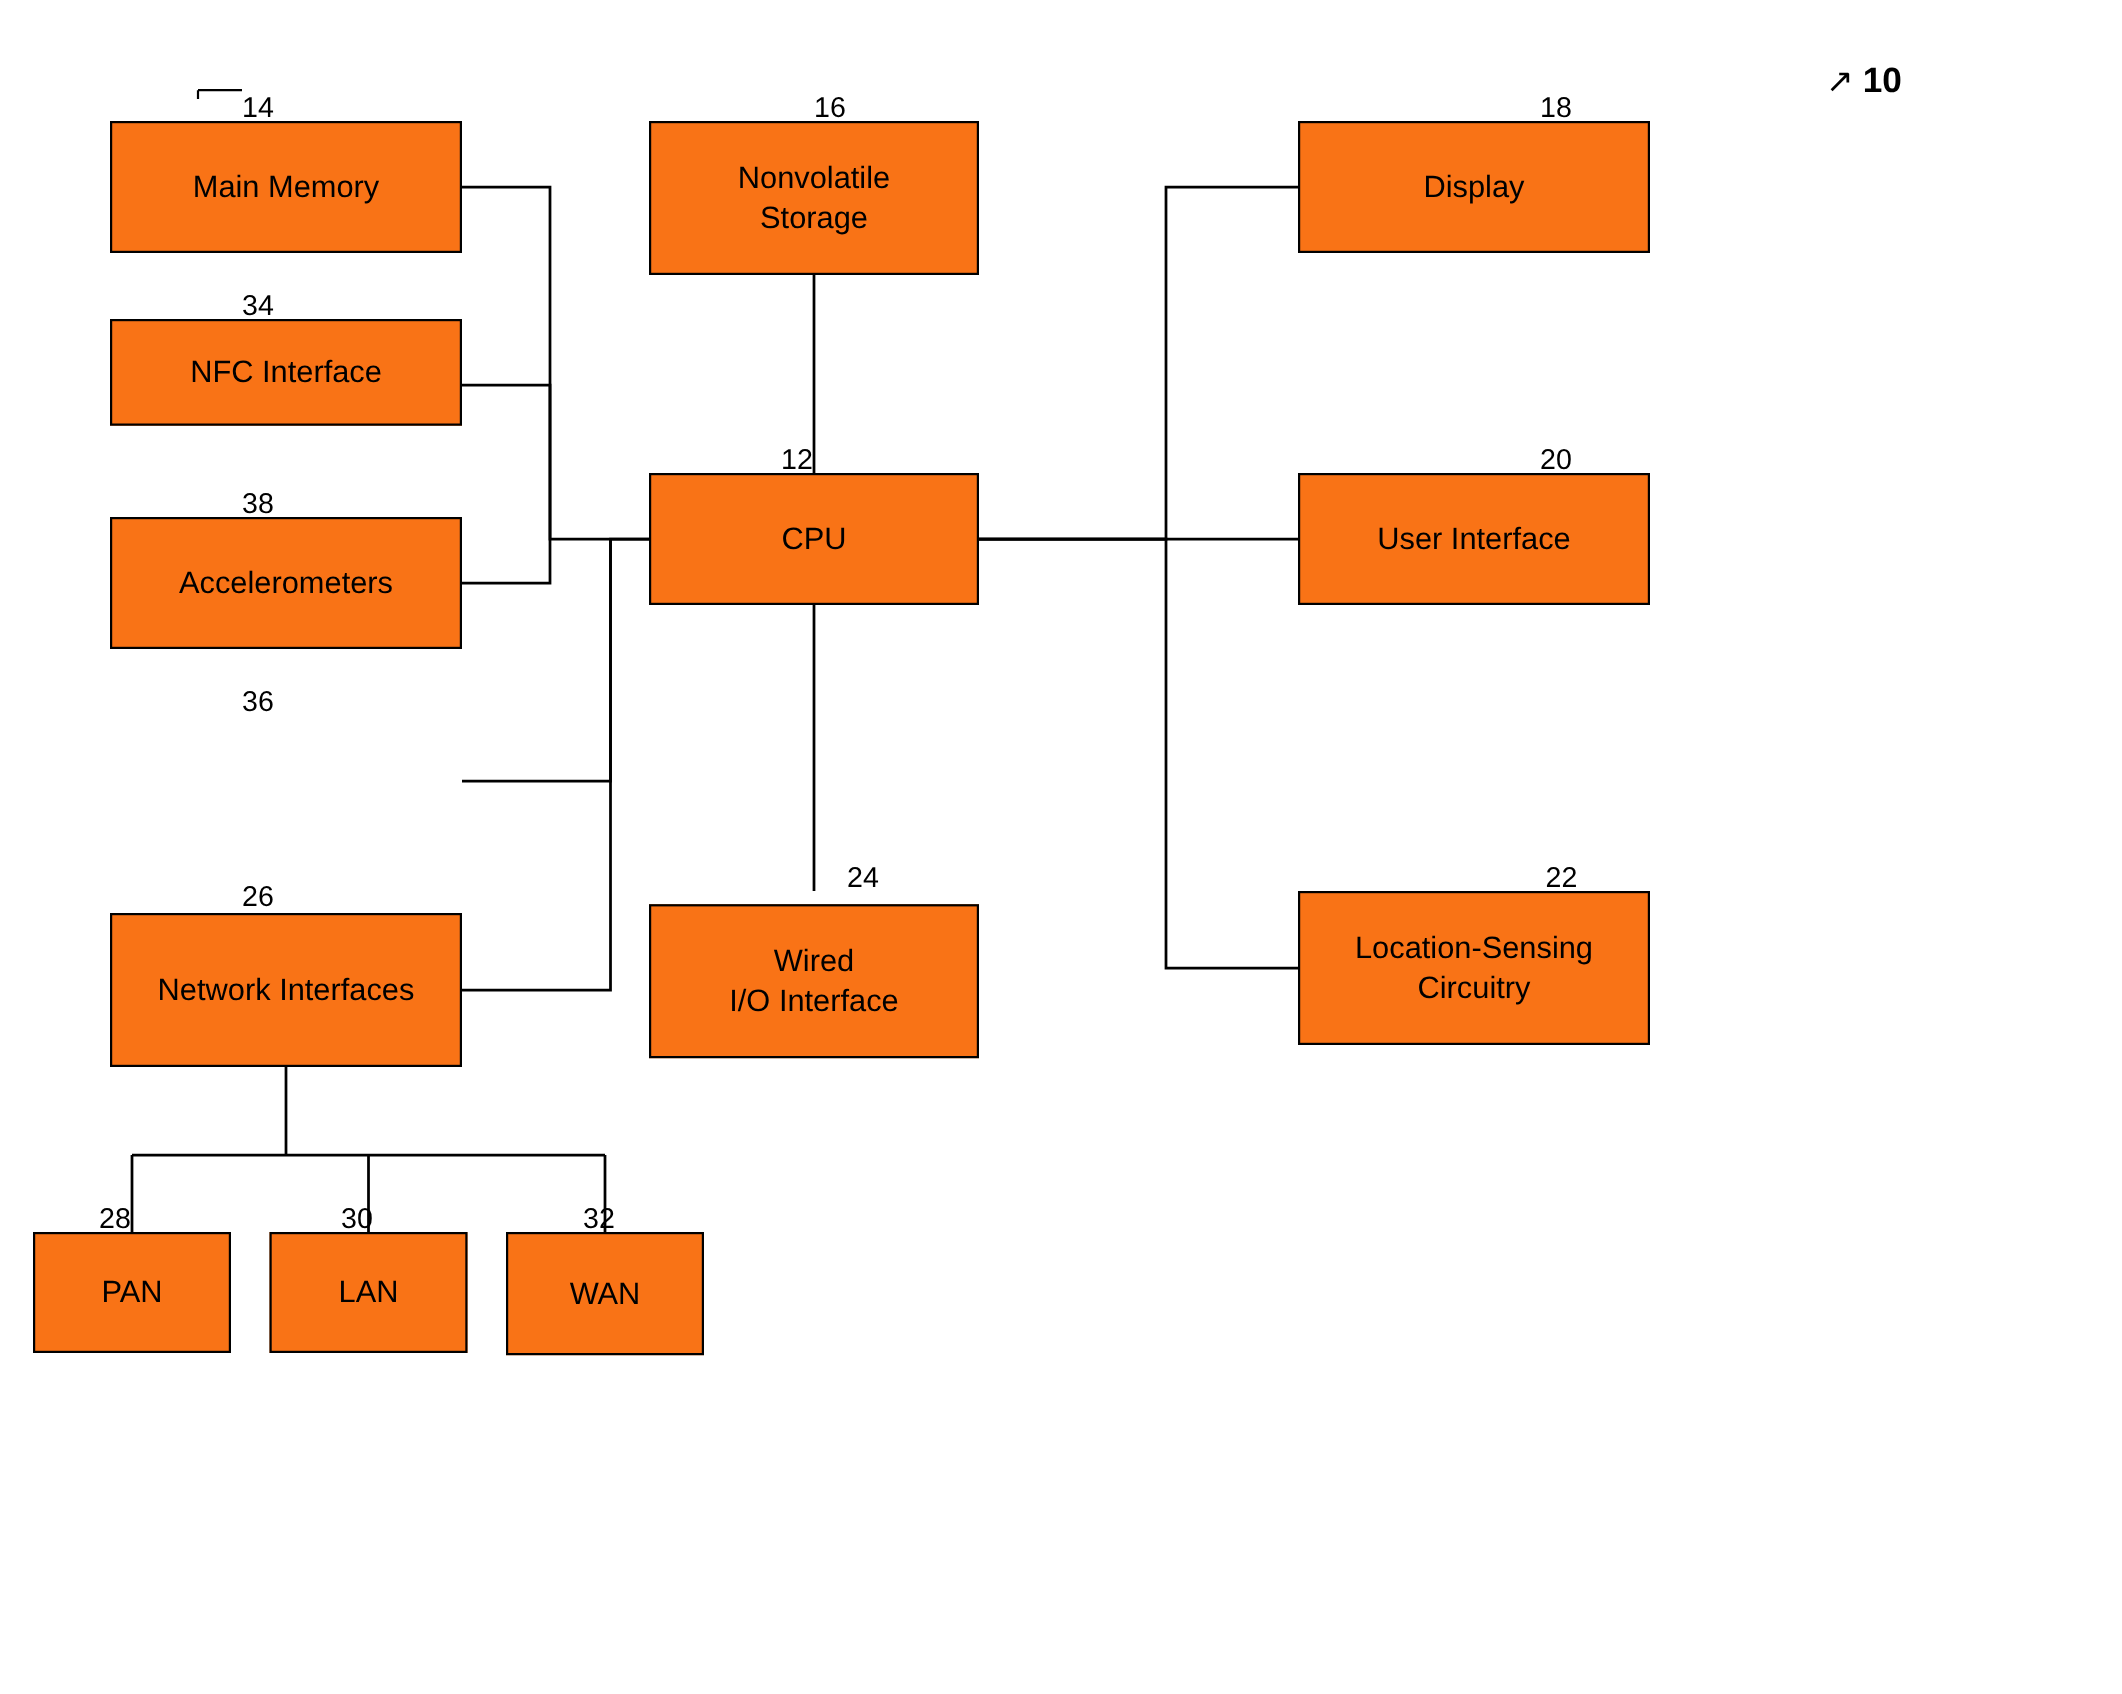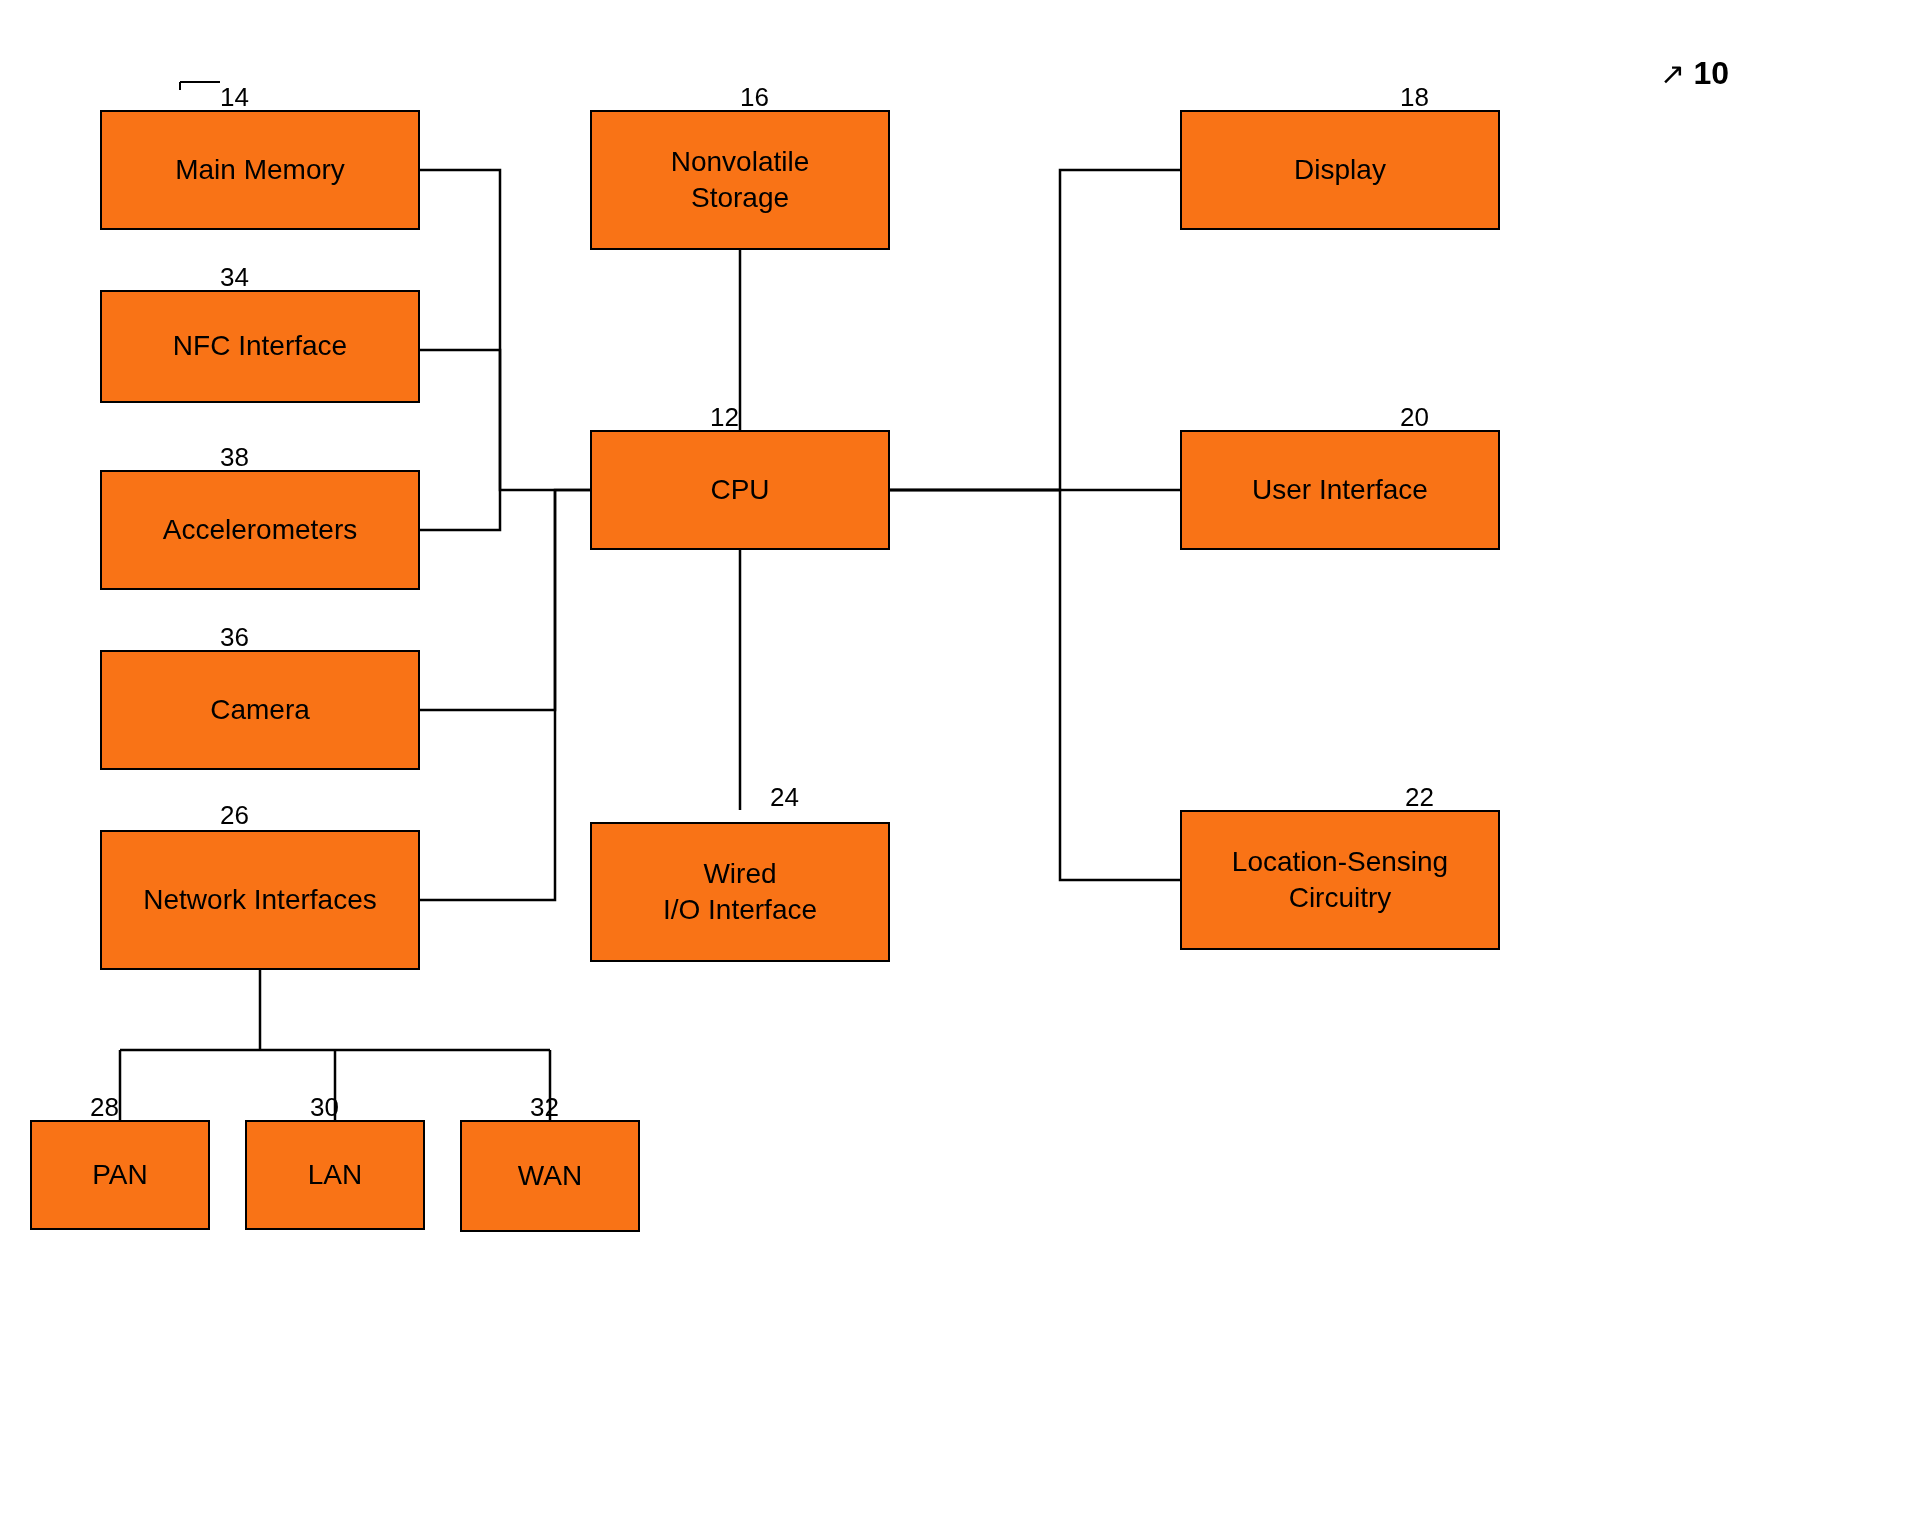--- a/index.html
+++ b/index.html
@@ -88,33 +88,30 @@
 
   <div class="box" style="left:100px; top:110px; width:320px; height:120px;">
     <span>Main Memory</span>
   </div>
   <div class="label" style="left:220px; top:82px;">14</div>
   <svg style="position:absolute;left:170px;top:72px;width:60px;height:20px;">
     <line x1="50" y1="10" x2="10" y2="10" stroke="#000" stroke-width="2"></line>
     <line x1="10" y1="10" x2="10" y2="18" stroke="#000" stroke-width="2"></line>
   </svg>
 
-  <div class="box" style="left:100px; top:290px; width:320px; height:113px;">
+  <div class="box" style="left:100px; top:290px; width:320px; height:97px;">
     <span>NFC Interface</span>
   </div>
   <div class="label" style="left:220px; top:262px;">34</div>
 
   <div class="box" style="left:100px; top:470px; width:320px; height:120px;">
     <span>Accelerometers</span>
   </div>
   <div class="label" style="left:220px; top:442px;">38</div>
 
-  <div class="box" style="left:100px; top:650px; width:320px; height:120px;">
-    <span>Camera</span>
-  </div>
   <div class="label" style="left:220px; top:622px;">36</div>
 
   <div class="box" style="left:100px; top:830px; width:320px; height:140px;">
     <span>Network Interfaces</span>
   </div>
   <div class="label" style="left:220px; top:800px;">26</div>
 
   <div class="box" style="left:590px; top:110px; width:300px; height:140px;">
     <span style="white-space:pre-line;">Nonvolatile
 Storage</span>

